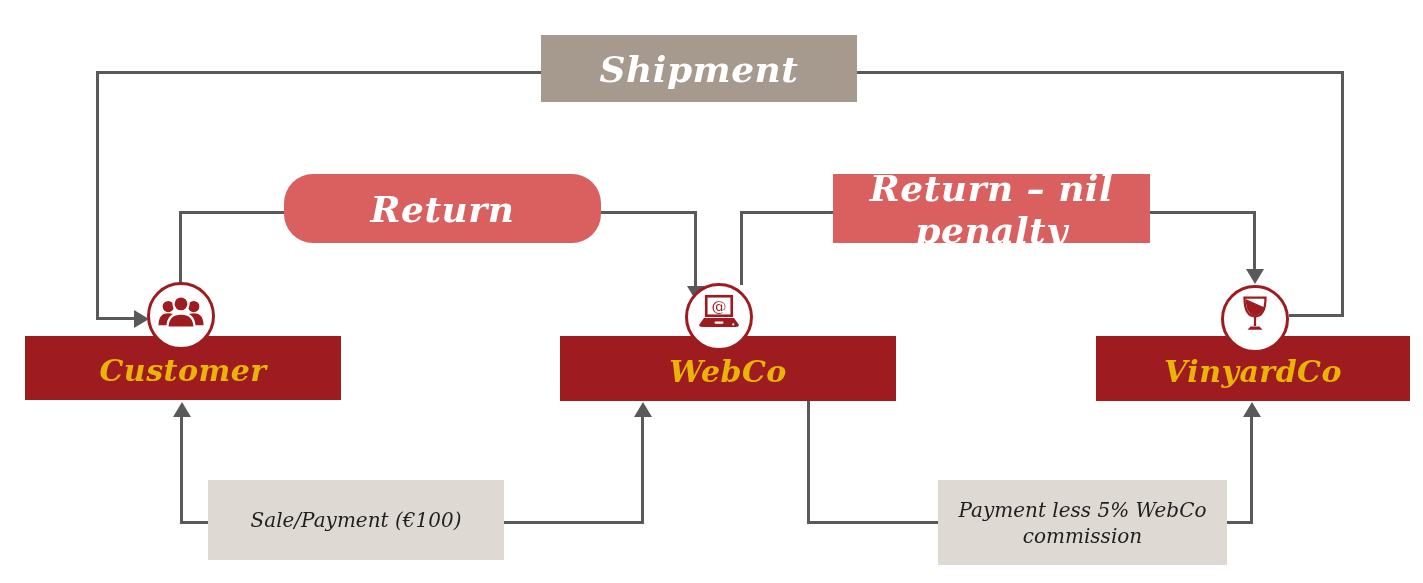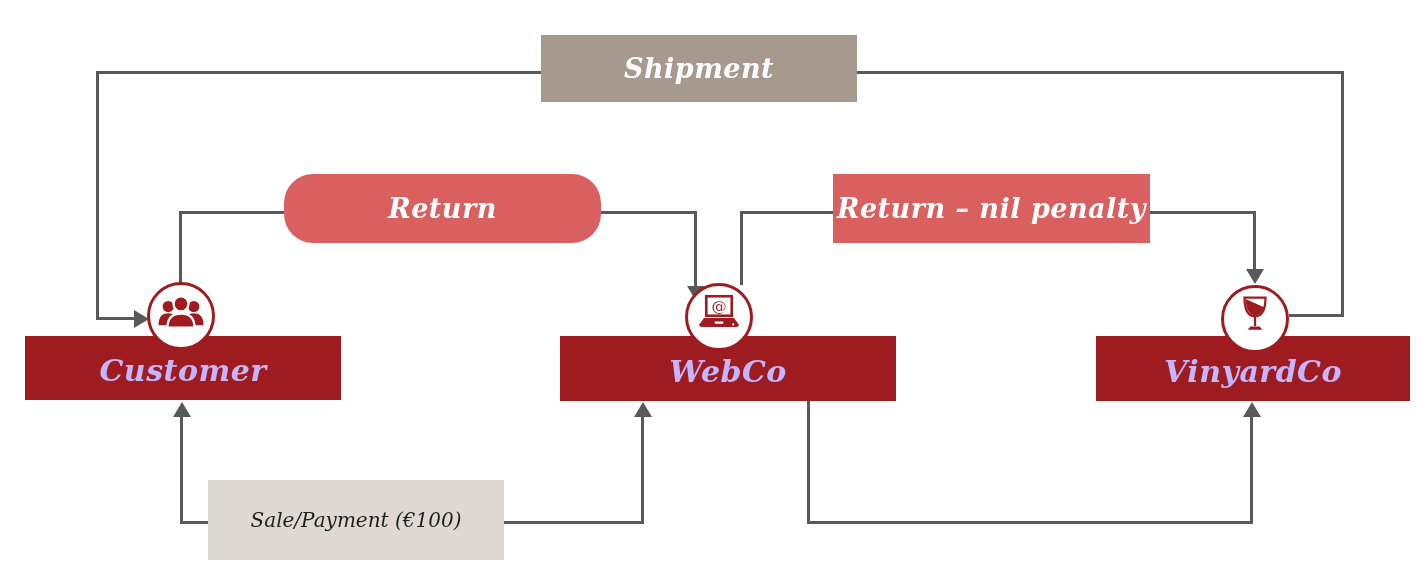--- a/index.html
+++ b/index.html
@@ -21,26 +21,26 @@
   .arrow{position:absolute;width:0;height:0;z-index:1;}
   .arrow-right{border-top:9px solid transparent;border-bottom:9px solid transparent;border-left:15px solid var(--connector);}
   .arrow-down{border-left:9px solid transparent;border-right:9px solid transparent;border-top:15px solid var(--connector);}
   .arrow-up{border-left:9px solid transparent;border-right:9px solid transparent;border-bottom:15px solid var(--connector);}
 
   
   .flow-box{position:absolute;display:flex;align-items:center;justify-content:center;text-align:center;z-index:2;}
   .flow-box.taupe{background:var(--shipment-box);}
   .flow-box.coral{background:var(--return-box);}
   .flow-box.lightgray{background:var(--payment-box);}
-  .flow-label-light{color:#fff;font-weight:bold;font-style:italic;font-size:27px;letter-spacing:.5px;}
+  .flow-label-light{color:#fff;font-weight:bold;font-style:italic;font-size:36px;letter-spacing:.5px;}
   .flow-label-dark{color:var(--label-dark);font-style:italic;font-size:20px;line-height:1.3;}
 
   
   .entity-box{position:absolute;background:var(--entity-box);display:flex;align-items:flex-end;justify-content:center;z-index:2;}
-  .entity-label{color:#c4b5fd;font-weight:bold;font-style:italic;font-size:30px;letter-spacing:.5px;padding-bottom:12px;}
+  .entity-label{color:#eab308;font-weight:bold;font-style:italic;font-size:30px;letter-spacing:.5px;padding-bottom:12px;}
 
   
   .icon-circle{position:absolute;width:68px;height:68px;border-radius:50%;background:#fff;
                border:3px solid var(--entity-box);display:flex;align-items:center;justify-content:center;z-index:3;}
 </style>
 </head>
 <body>
 
 <div class="canvas">
 
@@ -83,20 +83,23 @@
   </div>
 
   <div class="flow-box coral" style="left:833px;top:174px;width:317px;height:69px;">
     <span class="flow-label-light">Return – nil penalty</span>
   </div>
 
   <div class="flow-box lightgray" style="left:208px;top:480px;width:296px;height:80px;">
     <span class="flow-label-dark">Sale/Payment (€100)</span>
   </div>
 
+  <div class="flow-box lightgray" style="left:938px;top:480px;width:289px;height:85px;padding:0 8px;">
+    <span class="flow-label-dark">Payment less 5% WebCo commission</span>
+  </div>
 
   <div class="entity-box" style="left:25px;top:336px;width:316px;height:64px;">
     <span class="entity-label">Customer</span>
   </div>
   <div class="entity-box" style="left:560px;top:336px;width:336px;height:65px;text-align:right;">
     <span class="entity-label">WebCo</span>
   </div>
   <div class="entity-box" style="left:1096px;top:336px;width:314px;height:65px;">
     <span class="entity-label">VinyardCo</span>
   </div>

